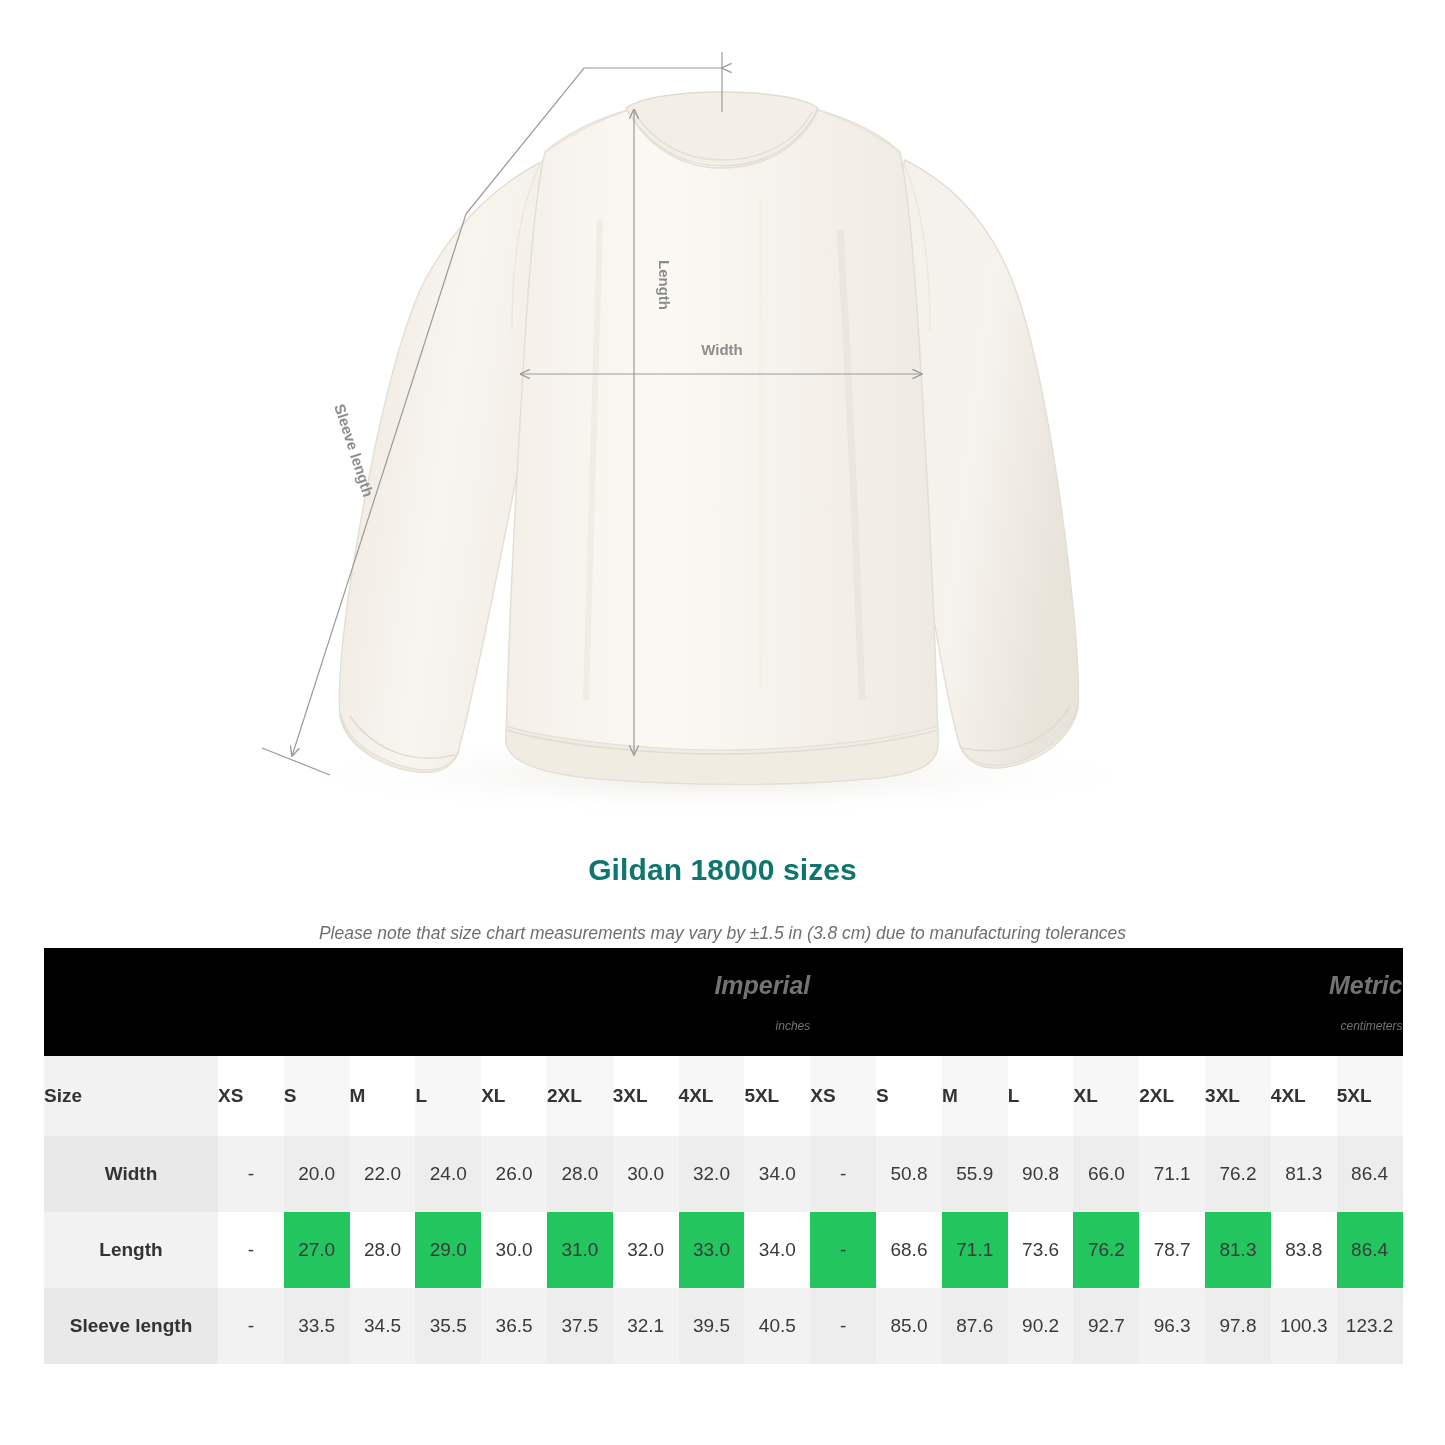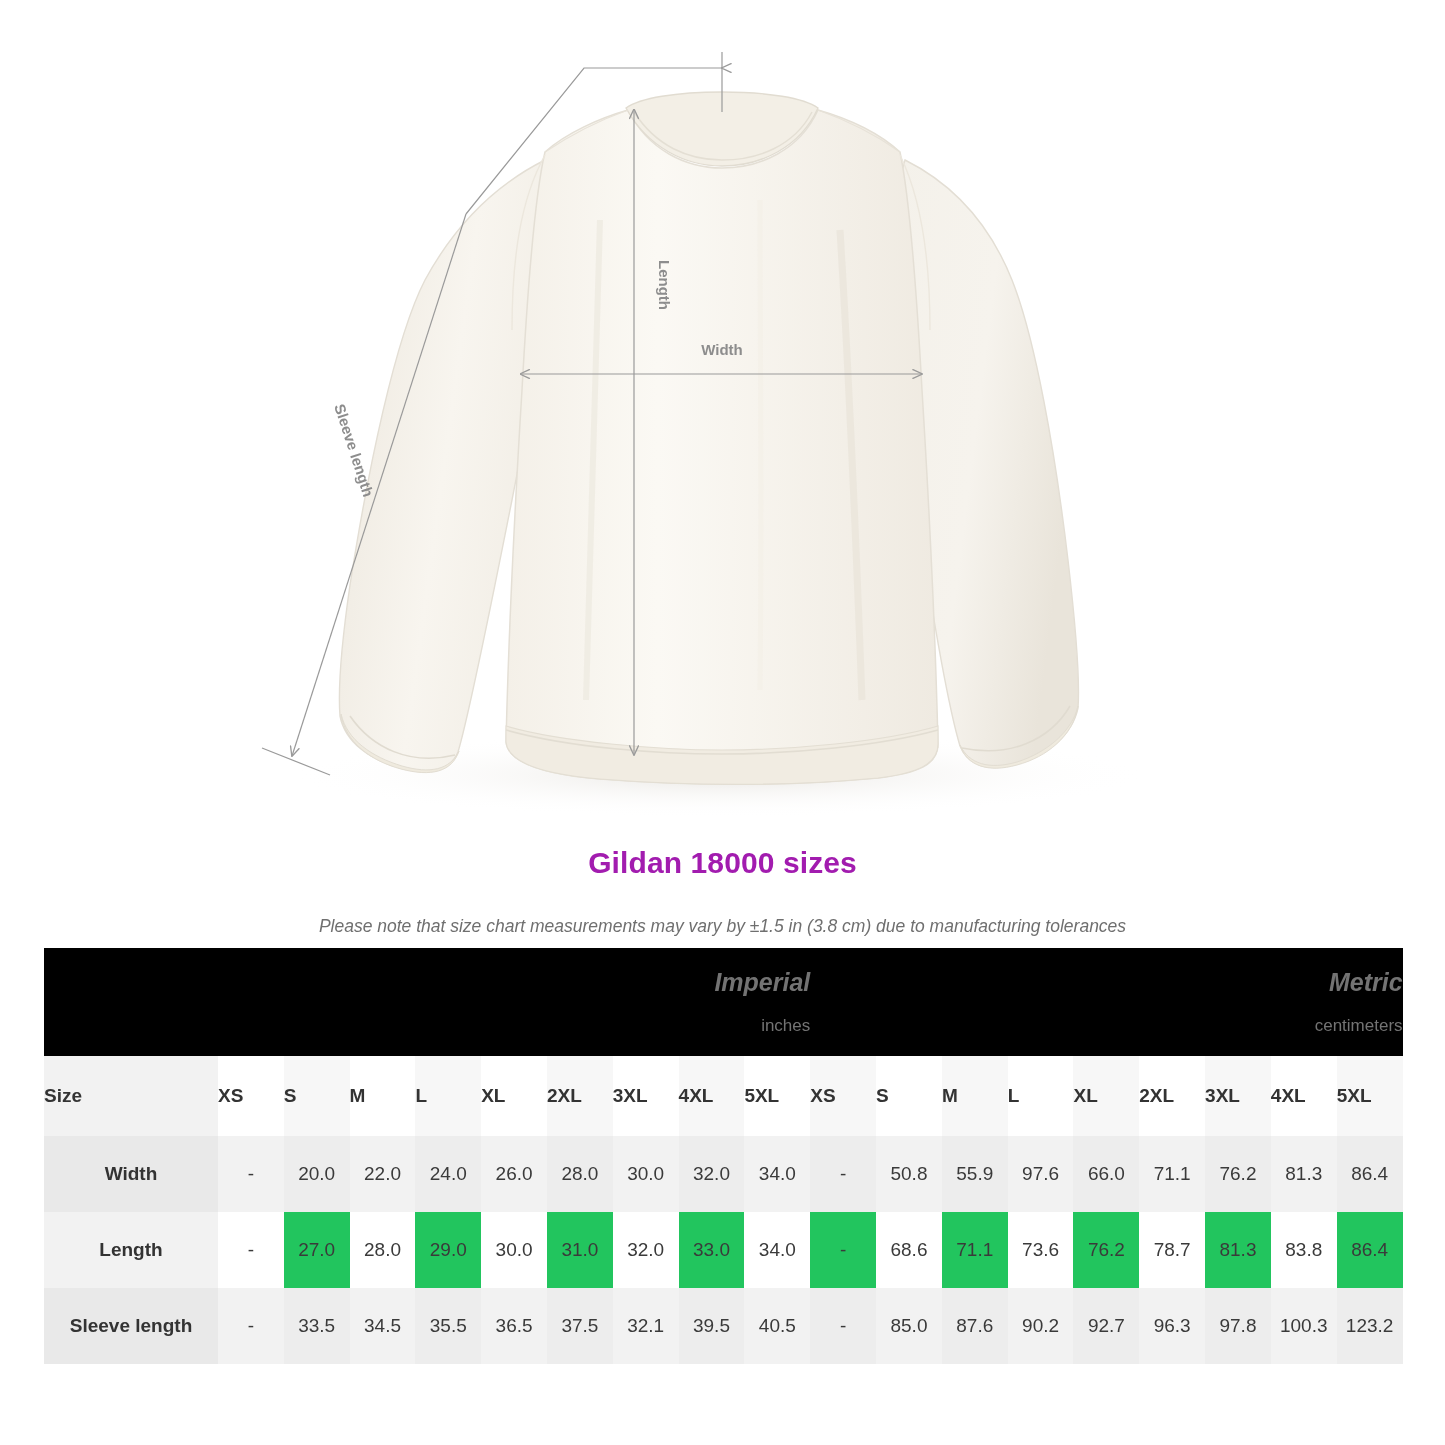--- a/index.html
+++ b/index.html
@@ -36,23 +36,23 @@
   .title-block {
     position: absolute;
     left: 0;
     top: 845px;
     width: 1445px;
     text-align: center;
   }
   .chart-title {
     font-size: 30px;
     font-weight: bold;
-    color: #a21caf;
+    color: #0f766e;
     letter-spacing: 0.1px;
-    margin: 1px;
+    margin: 8px;
   }
   .chart-note {
     margin-top: 36px;
     font-size: 17.5px;
     font-style: italic;
     color: #6f6f6f;
   }
 
   
   .table-wrap {
@@ -78,21 +78,22 @@
     vertical-align: middle;
     text-align: right;
   }
   .unit-name {
     font-size: 25px;
     font-style: italic;
     font-weight: bold;
     color: #737373;
   }
   .unit-sub {
-    font-size: 17px;
+    font-size: 12px;
+    font-style: italic;
     color: #737373;
     margin-top: 19px;
   }
 
   .head-row td {
     height: 80px;
     text-align: left;
     vertical-align: middle;
     font-size: 19px;
     font-weight: bold;
@@ -308,21 +309,21 @@
           <td>22.0</td>
           <td class="alt">24.0</td>
           <td>26.0</td>
           <td class="alt">28.0</td>
           <td>30.0</td>
           <td class="alt">32.0</td>
           <td>34.0</td>
           <td class="alt">-</td>
           <td>50.8</td>
           <td class="alt">55.9</td>
-          <td>97.6</td>
+          <td>90.8</td>
           <td class="alt">66.0</td>
           <td>71.1</td>
           <td class="alt">76.2</td>
           <td>81.3</td>
           <td class="alt">86.4</td>
         </tr>
 
         <tr class="data-row row-a">
           <td class="rowlabel">Length</td>
           <td>-</td>

